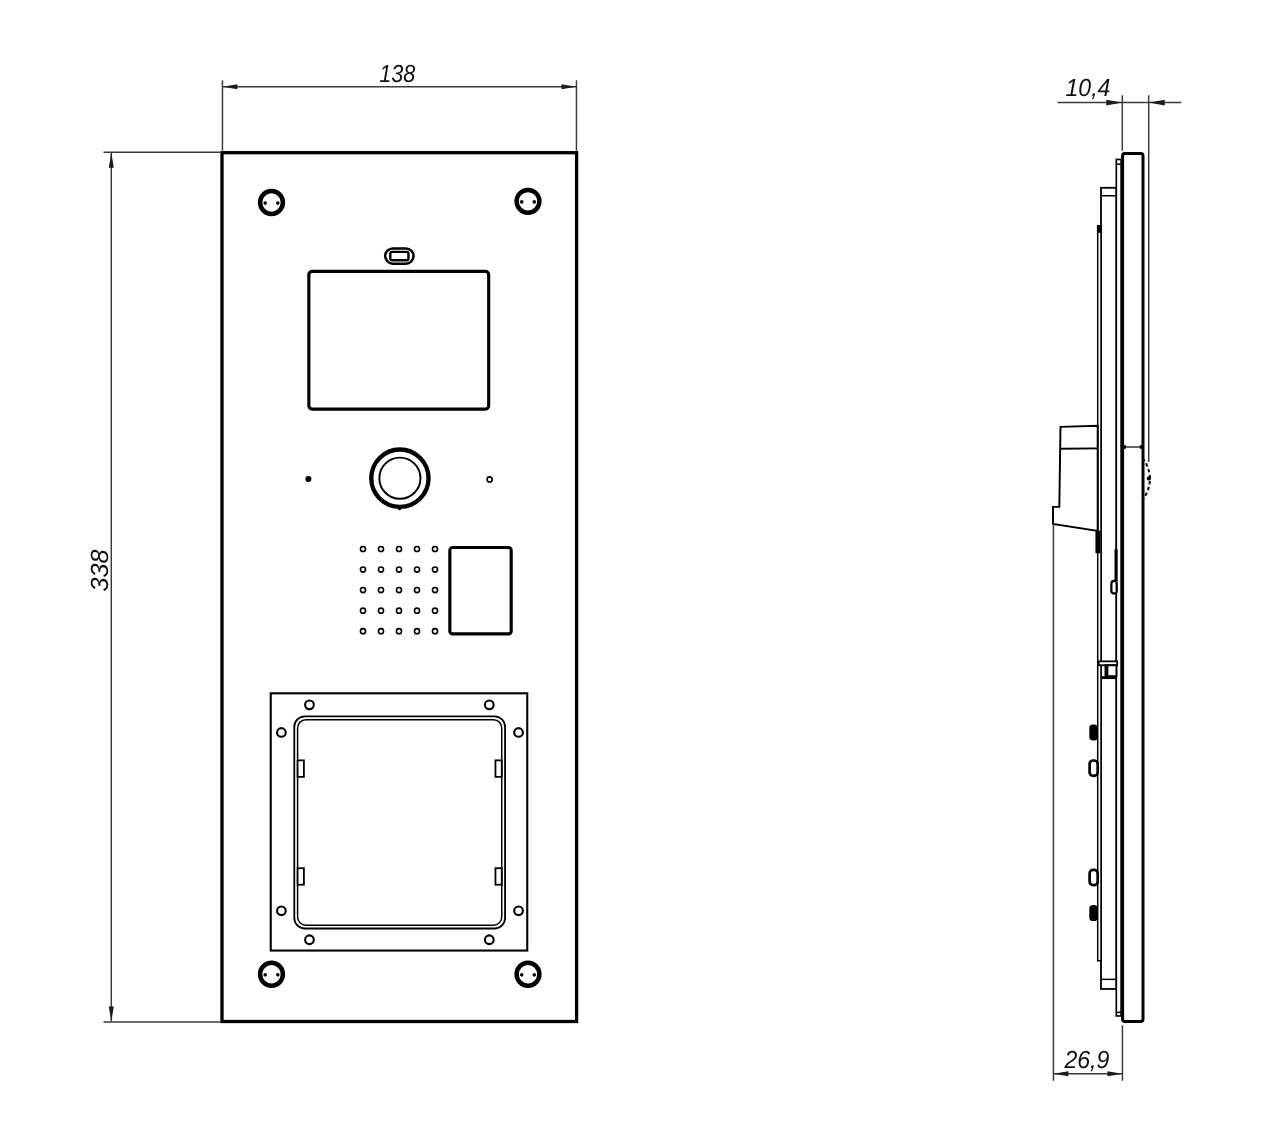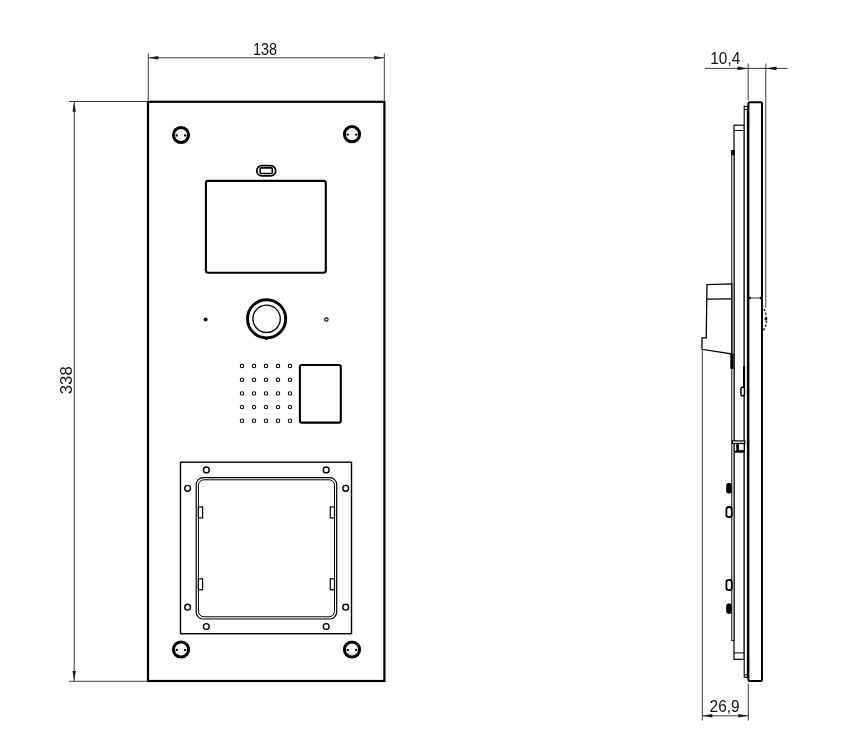--- a/index.html
+++ b/index.html
@@ -1,16 +1,16 @@
 <!DOCTYPE html>
 <html><head>
 <meta charset="utf-8">
 <style>
   html,body{margin:0;padding:0;background:#ffffff;}
-  .wrap{width:854px;height:748px;position:relative;background:#fff;overflow:hidden;}
+  .wrap{width:854px;height:748px;position:relative;background:#fff;overflow:hidden;font-style:italic;}
   svg{display:block;}
   text{font-family:"Liberation Sans", sans-serif;fill:#101010;}
   svg{filter:grayscale(1);}
 </style>
 </head>
 <body>
 <div class="wrap">
 <svg width="854" height="748" viewBox="0 0 854 748">
 
 <rect x="148" y="101.8" width="236.4" height="579.2" fill="#ffffff" stroke="#000000" stroke-width="2.2"></rect>

